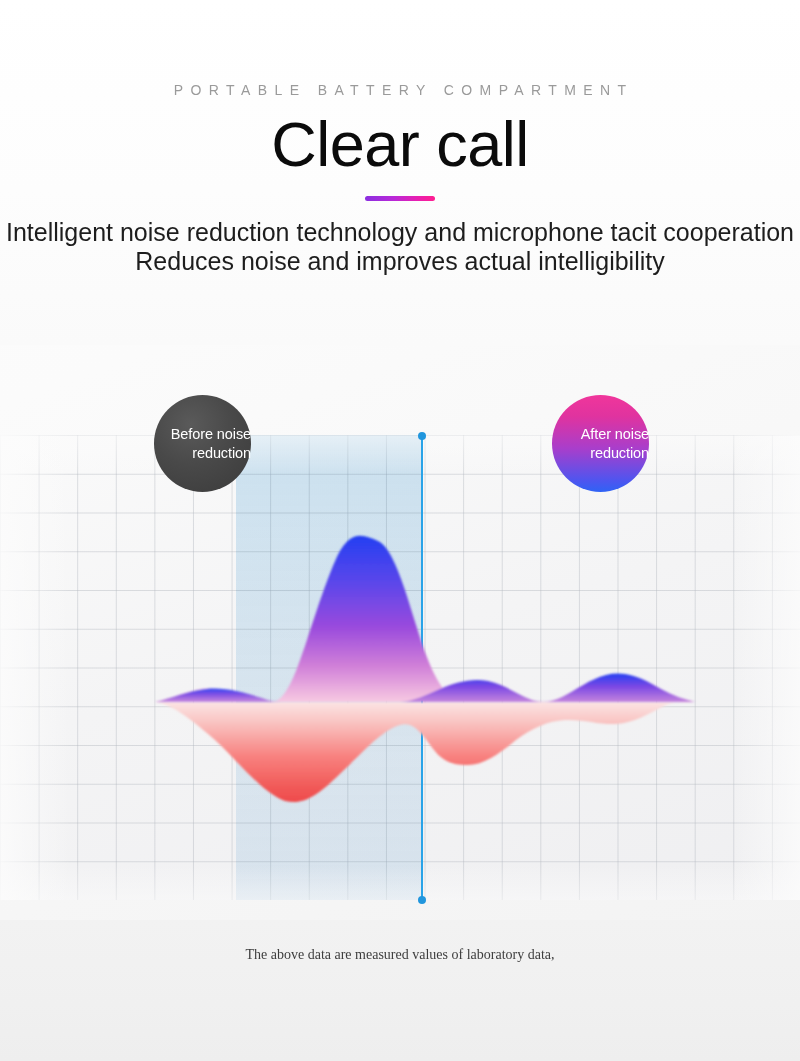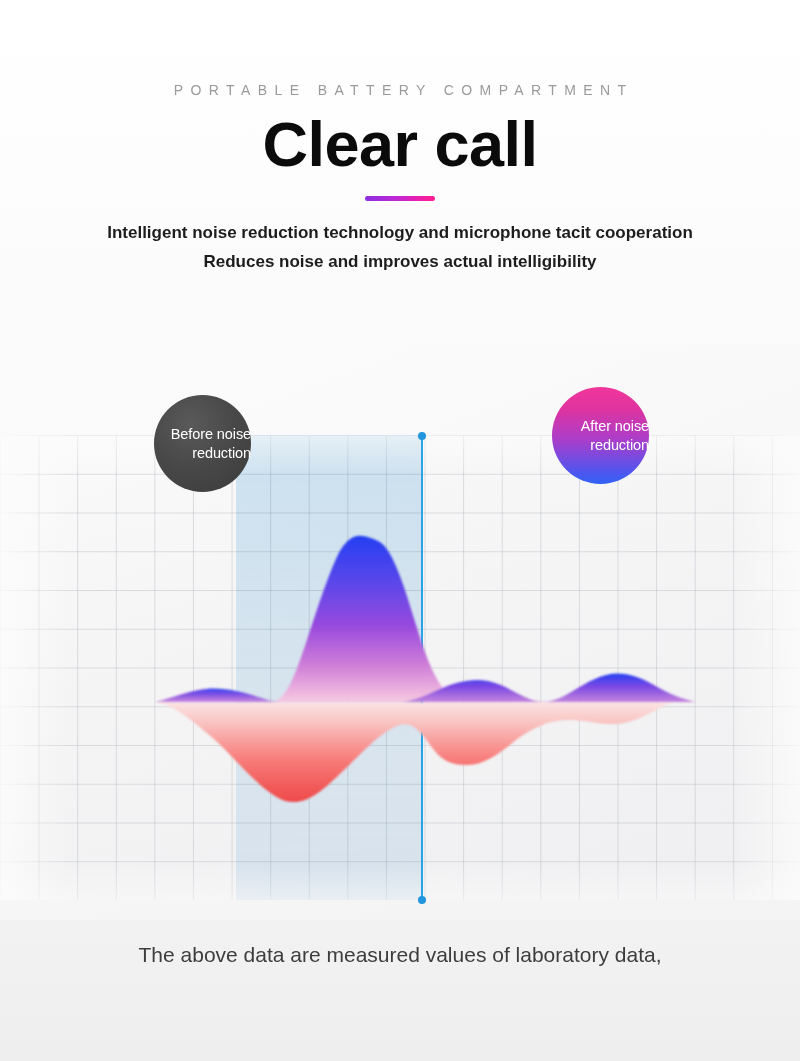--- a/index.html
+++ b/index.html
@@ -33,42 +33,42 @@
     letter-spacing: 7.4px;
     color: #9a9a9a;
     font-weight: 400;
     text-indent: 7.4px;
     line-height: 16px;
   }
 
   .headline {
     margin-top: 8px;
     font-size: 63px;
-    font-weight: 700;
+    font-weight: 400;
     letter-spacing: -0.5px;
     color: #0b0b0b;
     line-height: 76px;
   }
 
   .accent-rule {
     width: 70px;
     height: 5px;
     margin: 14px auto 0 auto;
     border-radius: 3px;
     background: linear-gradient(90deg, #8b2fe0 0%, #b829d8 40%, #e81fb0 75%, #ff1f8f 100%);
   }
 
   .sub-list {
     margin-top: 17px;
   }
   .sub-line {
-    font-size: 17px;
+    font-size: 25px;
     line-height: 29px;
     color: #1d1d1d;
-    font-weight: 700;
+    font-weight: 400;
     text-align: center;
   }
 
   
   .chart-zone {
     position: absolute;
     top: 345px; left: 0;
     width: 800px;
     height: 575px;
   }
@@ -158,42 +158,43 @@
   }
 
   .badge-before {
     left: 154px;
     top: 50px;  
     background: radial-gradient(circle at 38% 30%, #5a5a5a 0%, #494949 45%, #3a3a3a 100%);
   }
 
   .badge-after {
     left: 552px;
-    top: 42px;
+    top: 50px;
     background: linear-gradient(180deg, #f0369b 0%, #e0339f 22%, #a93ecb 55%, #4f55ef 88%, #2f63f5 100%);
   }
 
   .badge-line { display: block; white-space: nowrap; }
 
   
   .footer {
     position: absolute;
     left: 0;
     top: 920px;
     width: 800px;
     height: 141px;
     text-align: center;
     background: linear-gradient(180deg, #f2f2f2 0%, #f0f0f0 60%, #eeeeee 100%);
   }
   .footer-inner { padding-top: 20px; }
   .footer-line {
-    font-size: 21px;
+    font-size: 14px;
     line-height: 29px;
     color: #3d3d3d;
     font-weight: 400;
+    font-family: Liberation Serif, serif;
   }
 </style>
 </head>
 <body>
 
 <div class="header">
   <div class="eyebrow">PORTABLE BATTERY COMPARTMENT</div>
   <h1 class="headline">Clear call</h1>
   <div class="accent-rule"></div>
   <div class="sub-list">

